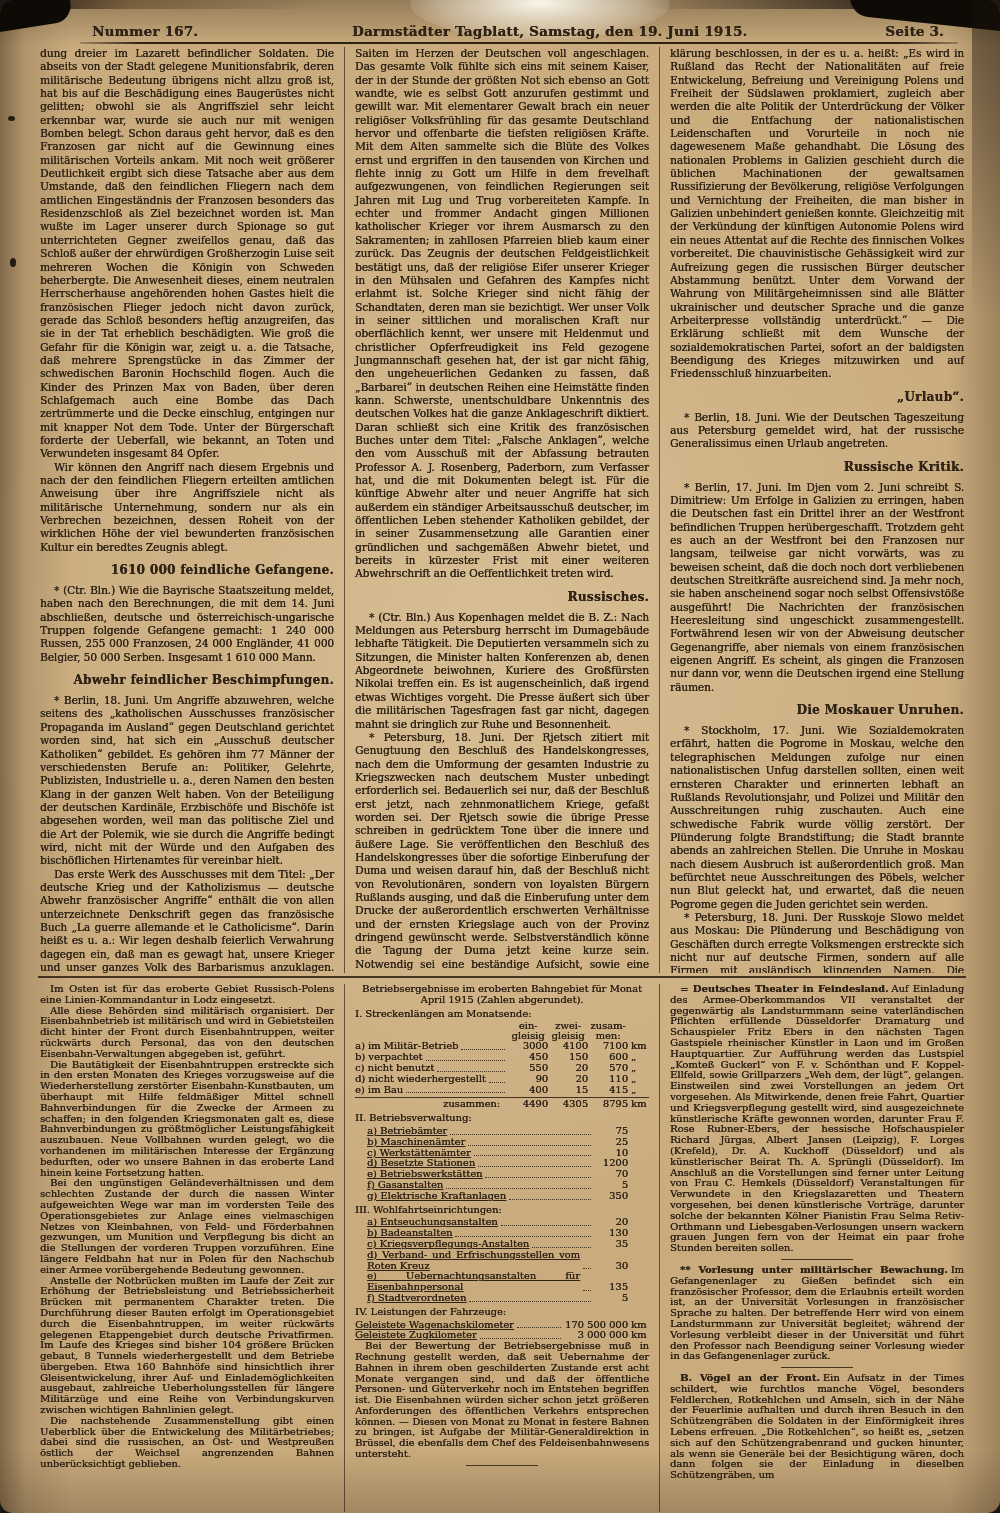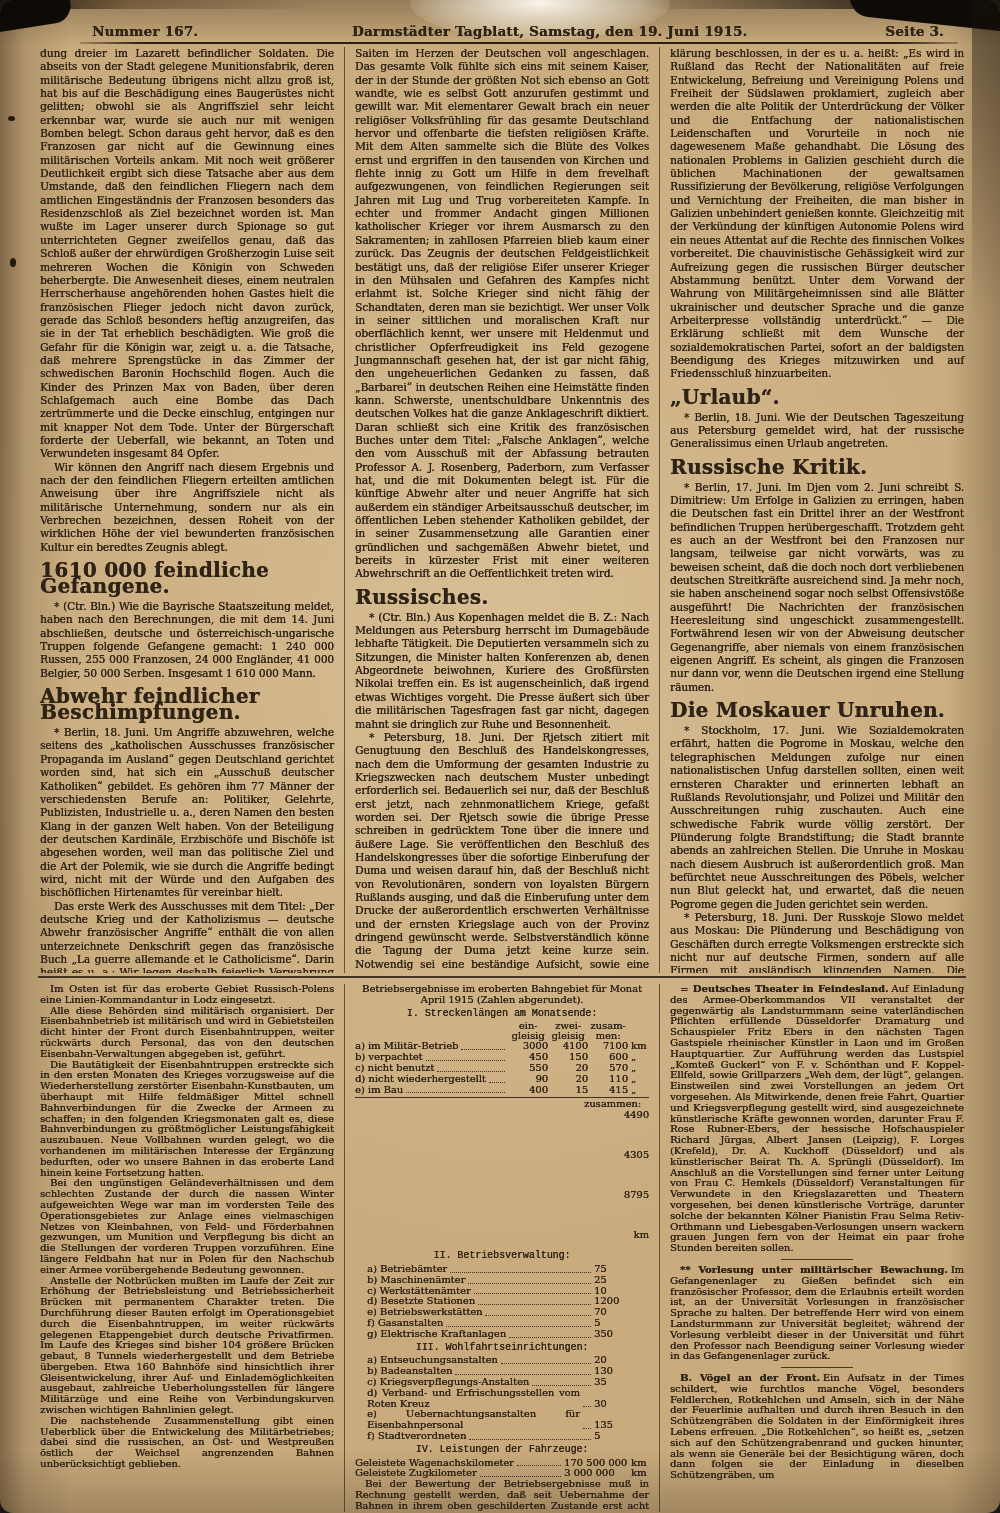--- a/index.html
+++ b/index.html
@@ -40,36 +40,36 @@
     font-size:10px;line-height:10.8px;letter-spacing:-0.05px;text-align:justify;}
   .col{flex:1 1 0;padding:0 10px;overflow:hidden;}
   .col:first-child{padding-left:2px;}
   .col:last-child{padding-right:2px;}
   .col + .col{border-left:1.5px solid rgba(52,38,24,0.7);}
 
   .para{margin:0;text-indent:14px;}
   .para.cont{text-indent:0;}
   .band-bottom .para{text-indent:10px;}
   .para .lead{font-weight:bold;margin-right:3px;}
-  .headline{font-size:20px;line-height:16px;text-align:left;margin:8px 0 6px;font-weight:bold;letter-spacing:.3px;text-indent:0;}
+  .headline{font-size:12px;line-height:16px;text-align:right;margin:8px 0 6px;font-weight:bold;letter-spacing:.3px;text-indent:0;}
   .short-rule{width:72px;border-top:1.5px solid rgba(55,40,24,0.9);margin:5px auto;}
 
   .tbl-title{margin:0 0 2px;text-align:center;text-indent:0;}
-  .tbl-sec{margin:3px 0 2px;text-align:center;text-indent:0;font-family:Liberation Mono, monospace;}
+  .tbl-sec{margin:3px 0 2px;text-indent:0;}
   .trow{display:flex;align-items:flex-end;}
   .trow .lbl{flex:0 1 auto;}
   .trow .sp{flex:1 1 auto;}
   .trow .dots{flex:1 0 8px;border-bottom:1px dotted rgba(58,42,26,0.95);margin:0 3px 2px 3px;}
   .trow .v{flex:0 0 40px;text-align:right;}
   .trow .u{flex:0 0 18px;padding-left:3px;text-align:left;}
   .trow.th3 .vh{flex:0 0 40px;text-align:center;white-space:pre-line;line-height:10px;}
-  .trow.sum{border-top:1px solid rgba(58,42,26,0.95);margin-top:2px;padding-top:1px;flex-direction:column;}
+  .trow.sum{border-top:1px solid rgba(58,42,26,0.95);margin-top:2px;padding-top:1px;}
   .trow.sum .lbl{flex:1 1 auto;text-align:right;padding-right:8px;}
-  .trow.r1 .lbl{padding-left:12px;}
-  .trow .v1{flex:0 0 auto;min-width:34px;}
+  .trow.r1 .lbl{padding-left:12px;text-decoration:underline;}
+  .trow .v1{flex:0 0 auto;min-width:34px;text-align:right;}
   .trow .u1{flex:0 0 18px;padding-left:3px;}
   .trow.r1.wide .lbl{padding-left:0;}
   .trow.r1.wide .v1{min-width:64px;}
 
   
   .band, .masthead-row{text-shadow:0.25px 0 0 currentColor;}
 </style>
 </head>
 <body>
 

